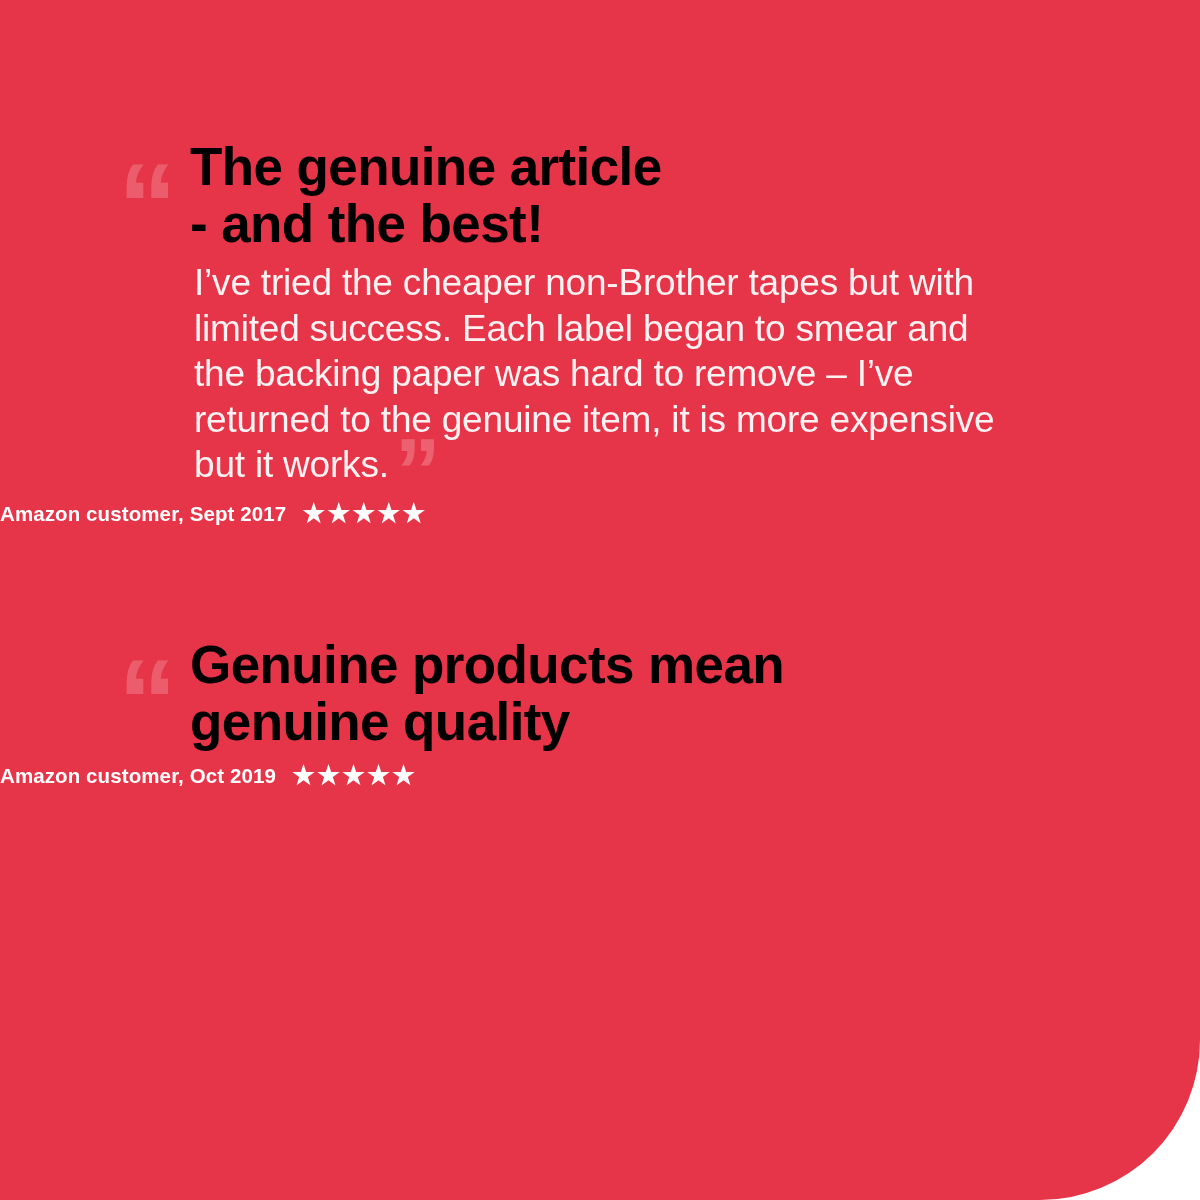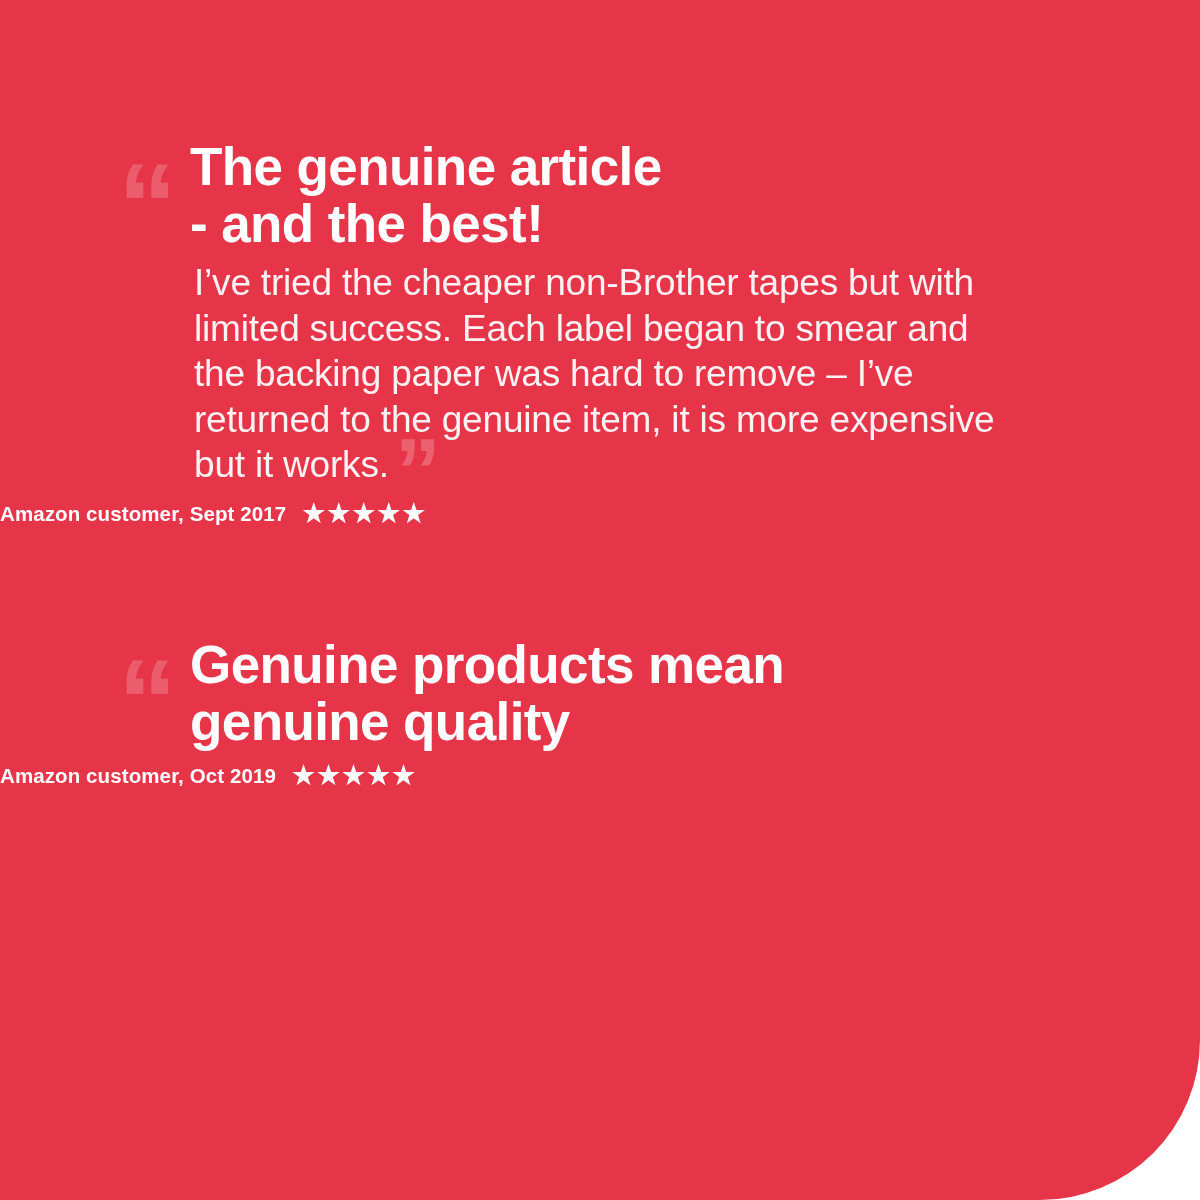--- a/index.html
+++ b/index.html
@@ -53,21 +53,21 @@
   }
   #testimonial-2 .open-quote {
     top: 6px;
   }
 
   .headline {
     margin: 0;
     font-size: 53px;
     line-height: 57px;
     font-weight: 700;
-    color: #ffffff;
+    color: #000000;
     letter-spacing: -0.6px;
     white-space: pre-line;
   }
 
   .body-text {
     margin: 4px;
     margin-top: 8px;
     font-size: 37px;
     line-height: 45.5px;
     font-weight: 400;

